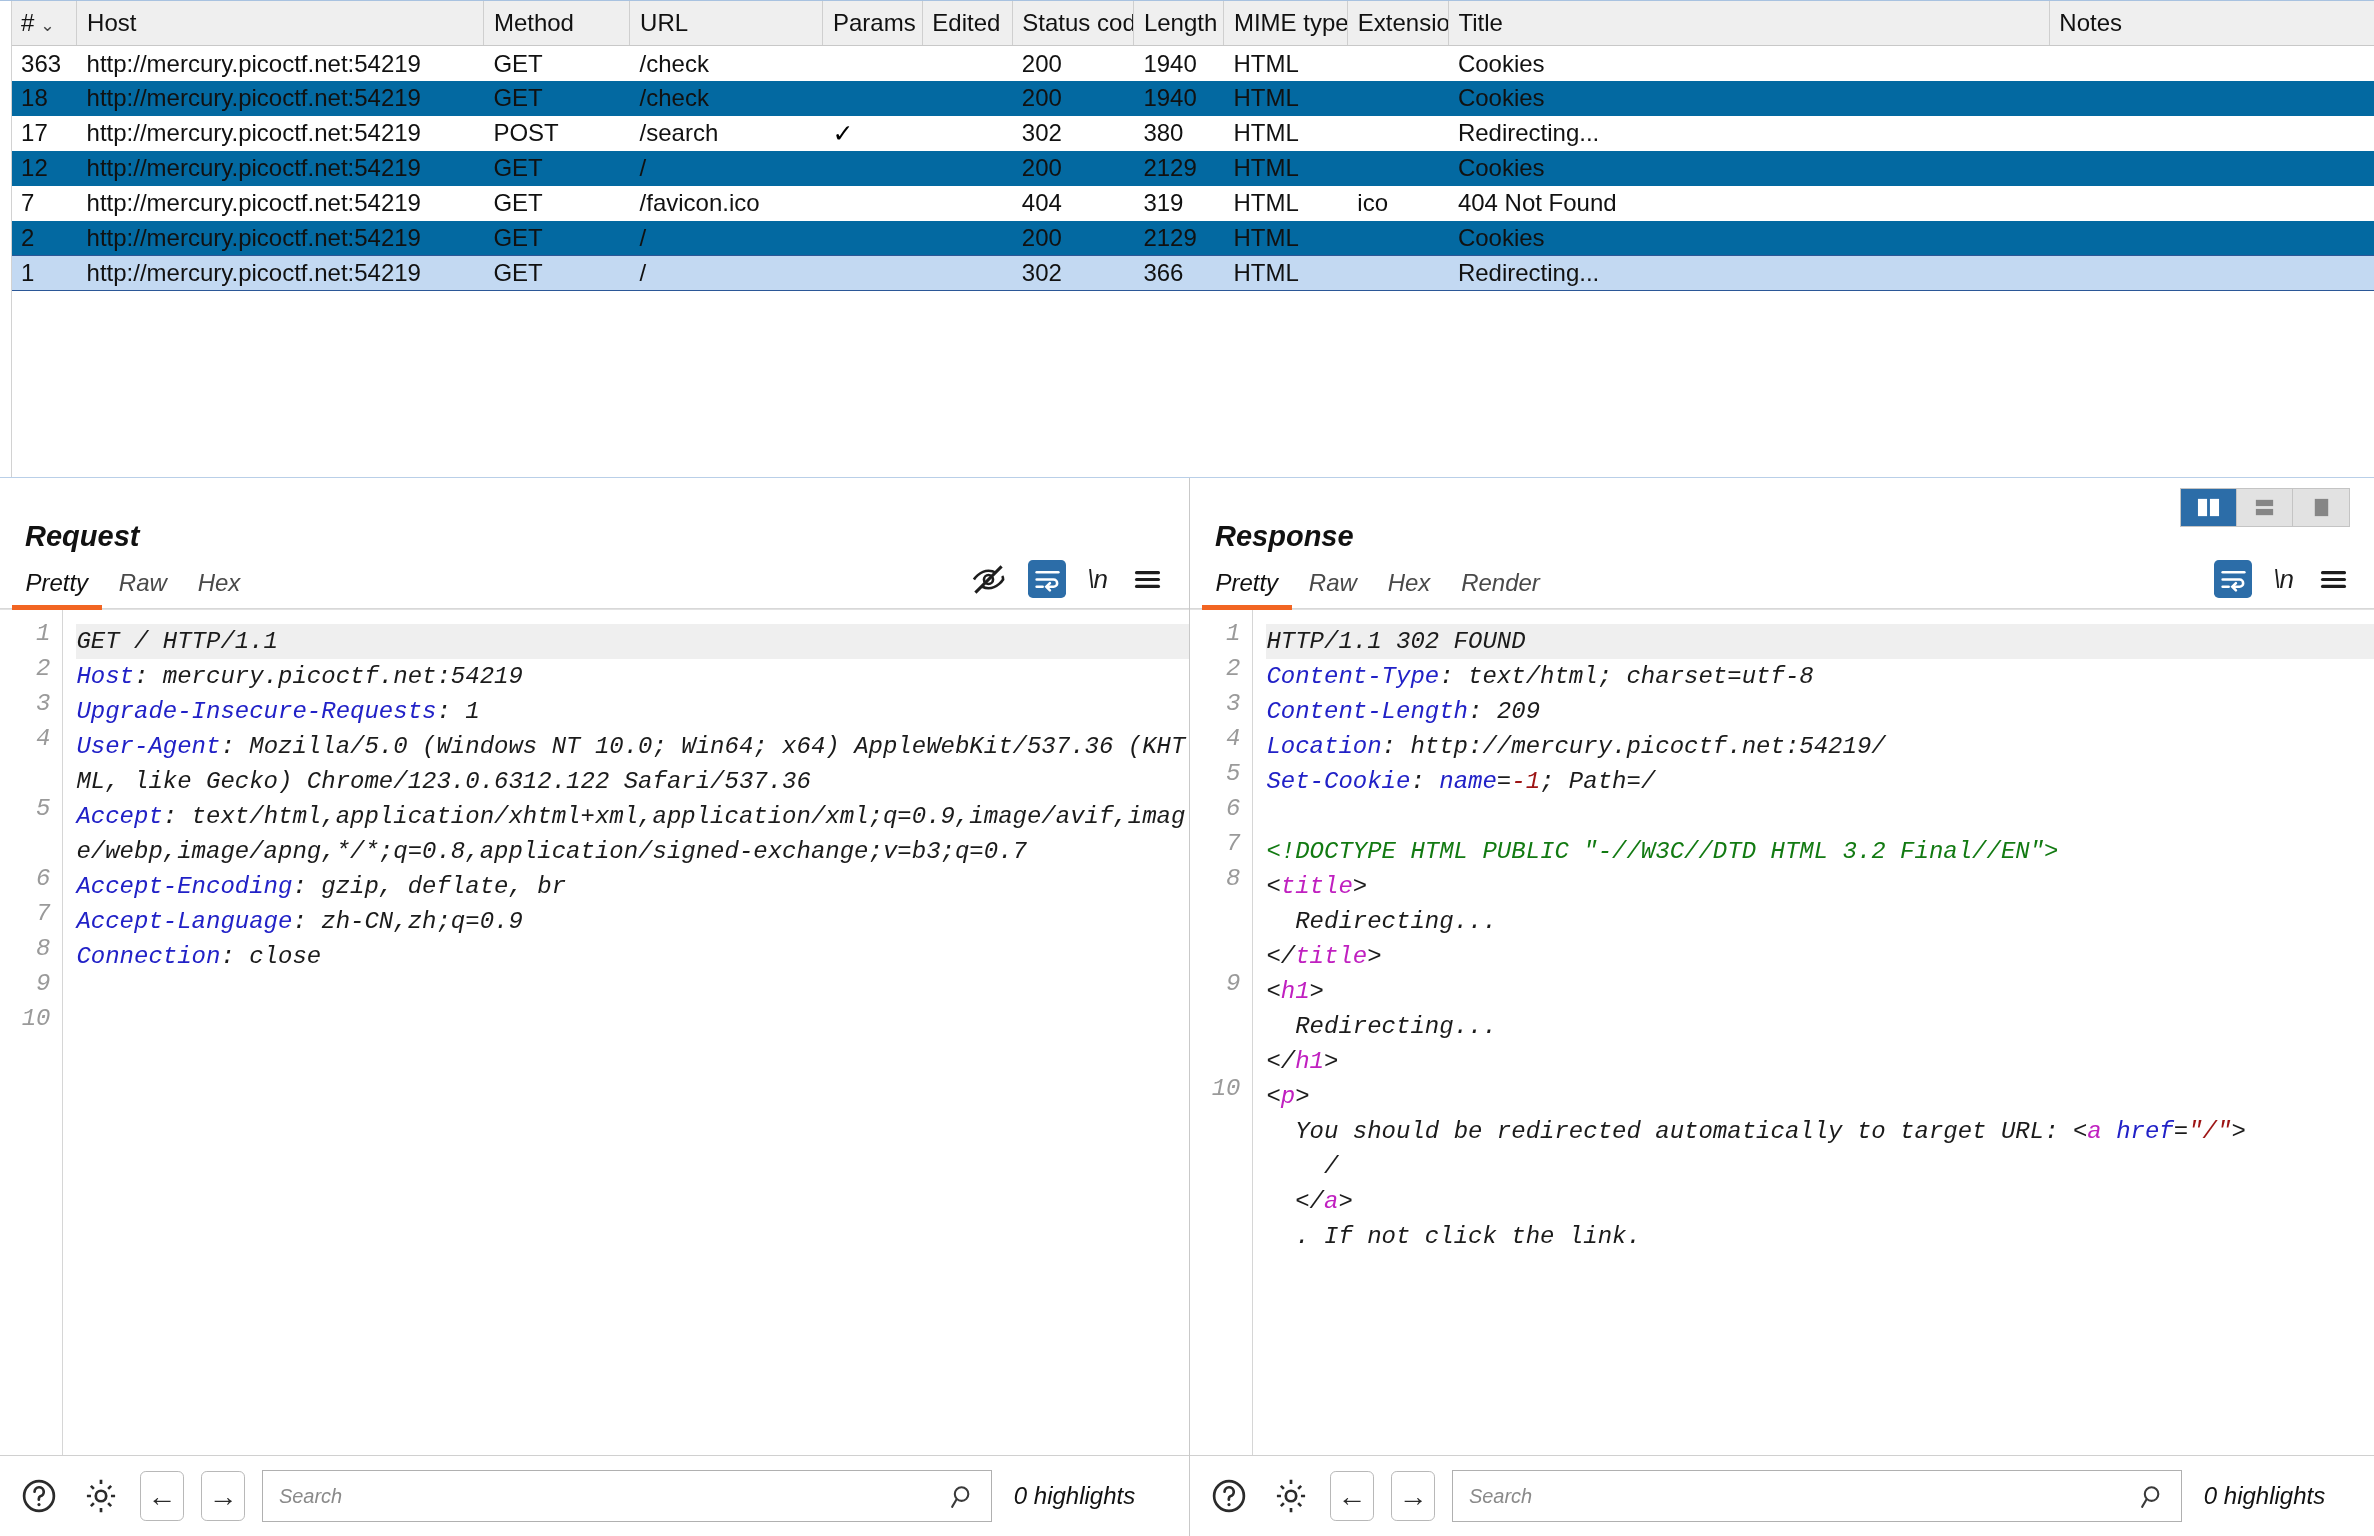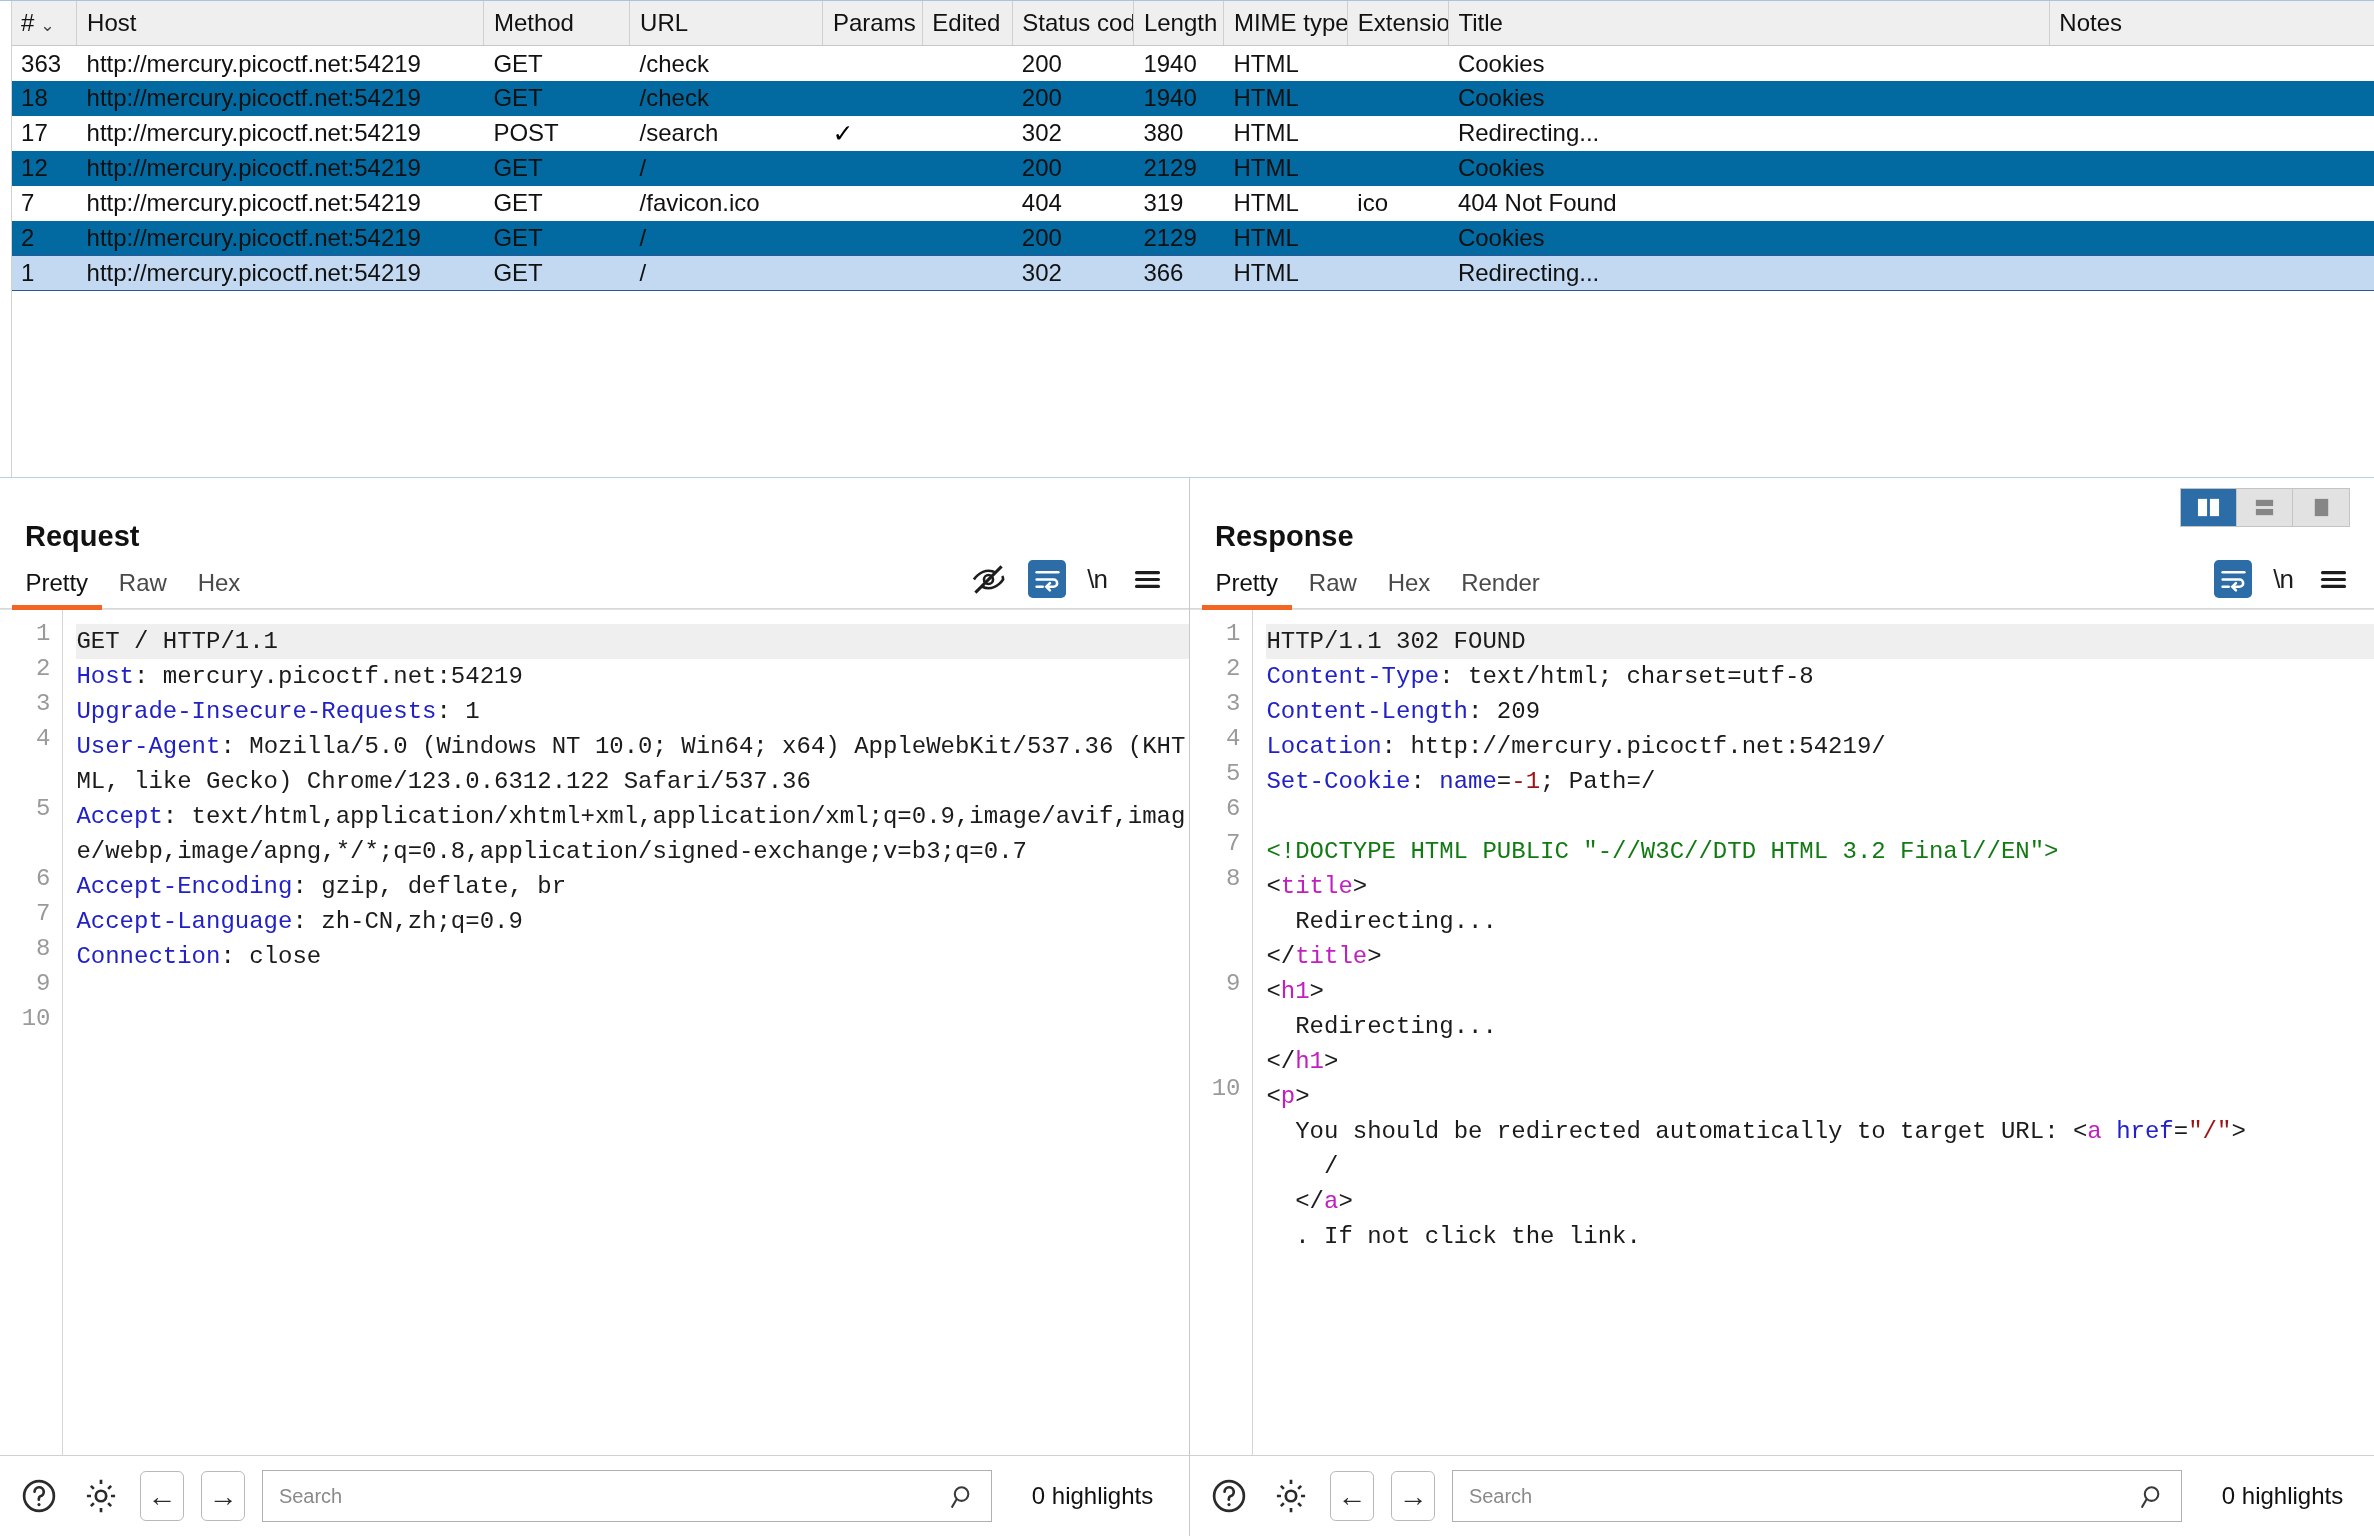--- a/index.html
+++ b/index.html
@@ -80,20 +80,21 @@
   .col-ext   { width: 86px; }
   .col-title { width: 514px; }
   .col-notes { width: 288px; }
 
   
   .split {
     flex: 1;
     display: flex;
     background: #22c55e;
     position: relative;
+    font-style: italic;
   }
   .pane {
     display: flex; flex-direction: column;
     background: #ffffff;
     position: relative;
   }
   .pane-left  { width: 1190px; border-right: 1px solid #c9c9c9; }
   .pane-right { width: 1185px; }
 
   .pane-head {
@@ -229,21 +230,21 @@
     max-width: 730px;
   }
   .search-field .ph {
     flex: 1;
     font-size: 20px; color: #8a8a8a;
     font-family: "Liberation Sans", sans-serif;
   }
   .highlights {
     font-size: 24px; color: #111111;
     white-space: nowrap;
-    margin-left: 22px;
+    margin-left: 4px;
   }
   svg { display: block; }
 </style>
 </head>
 <body>
 
 <div id="app">
 
   <div class="history-wrap">
     <div class="history-scroll-left"></div>

